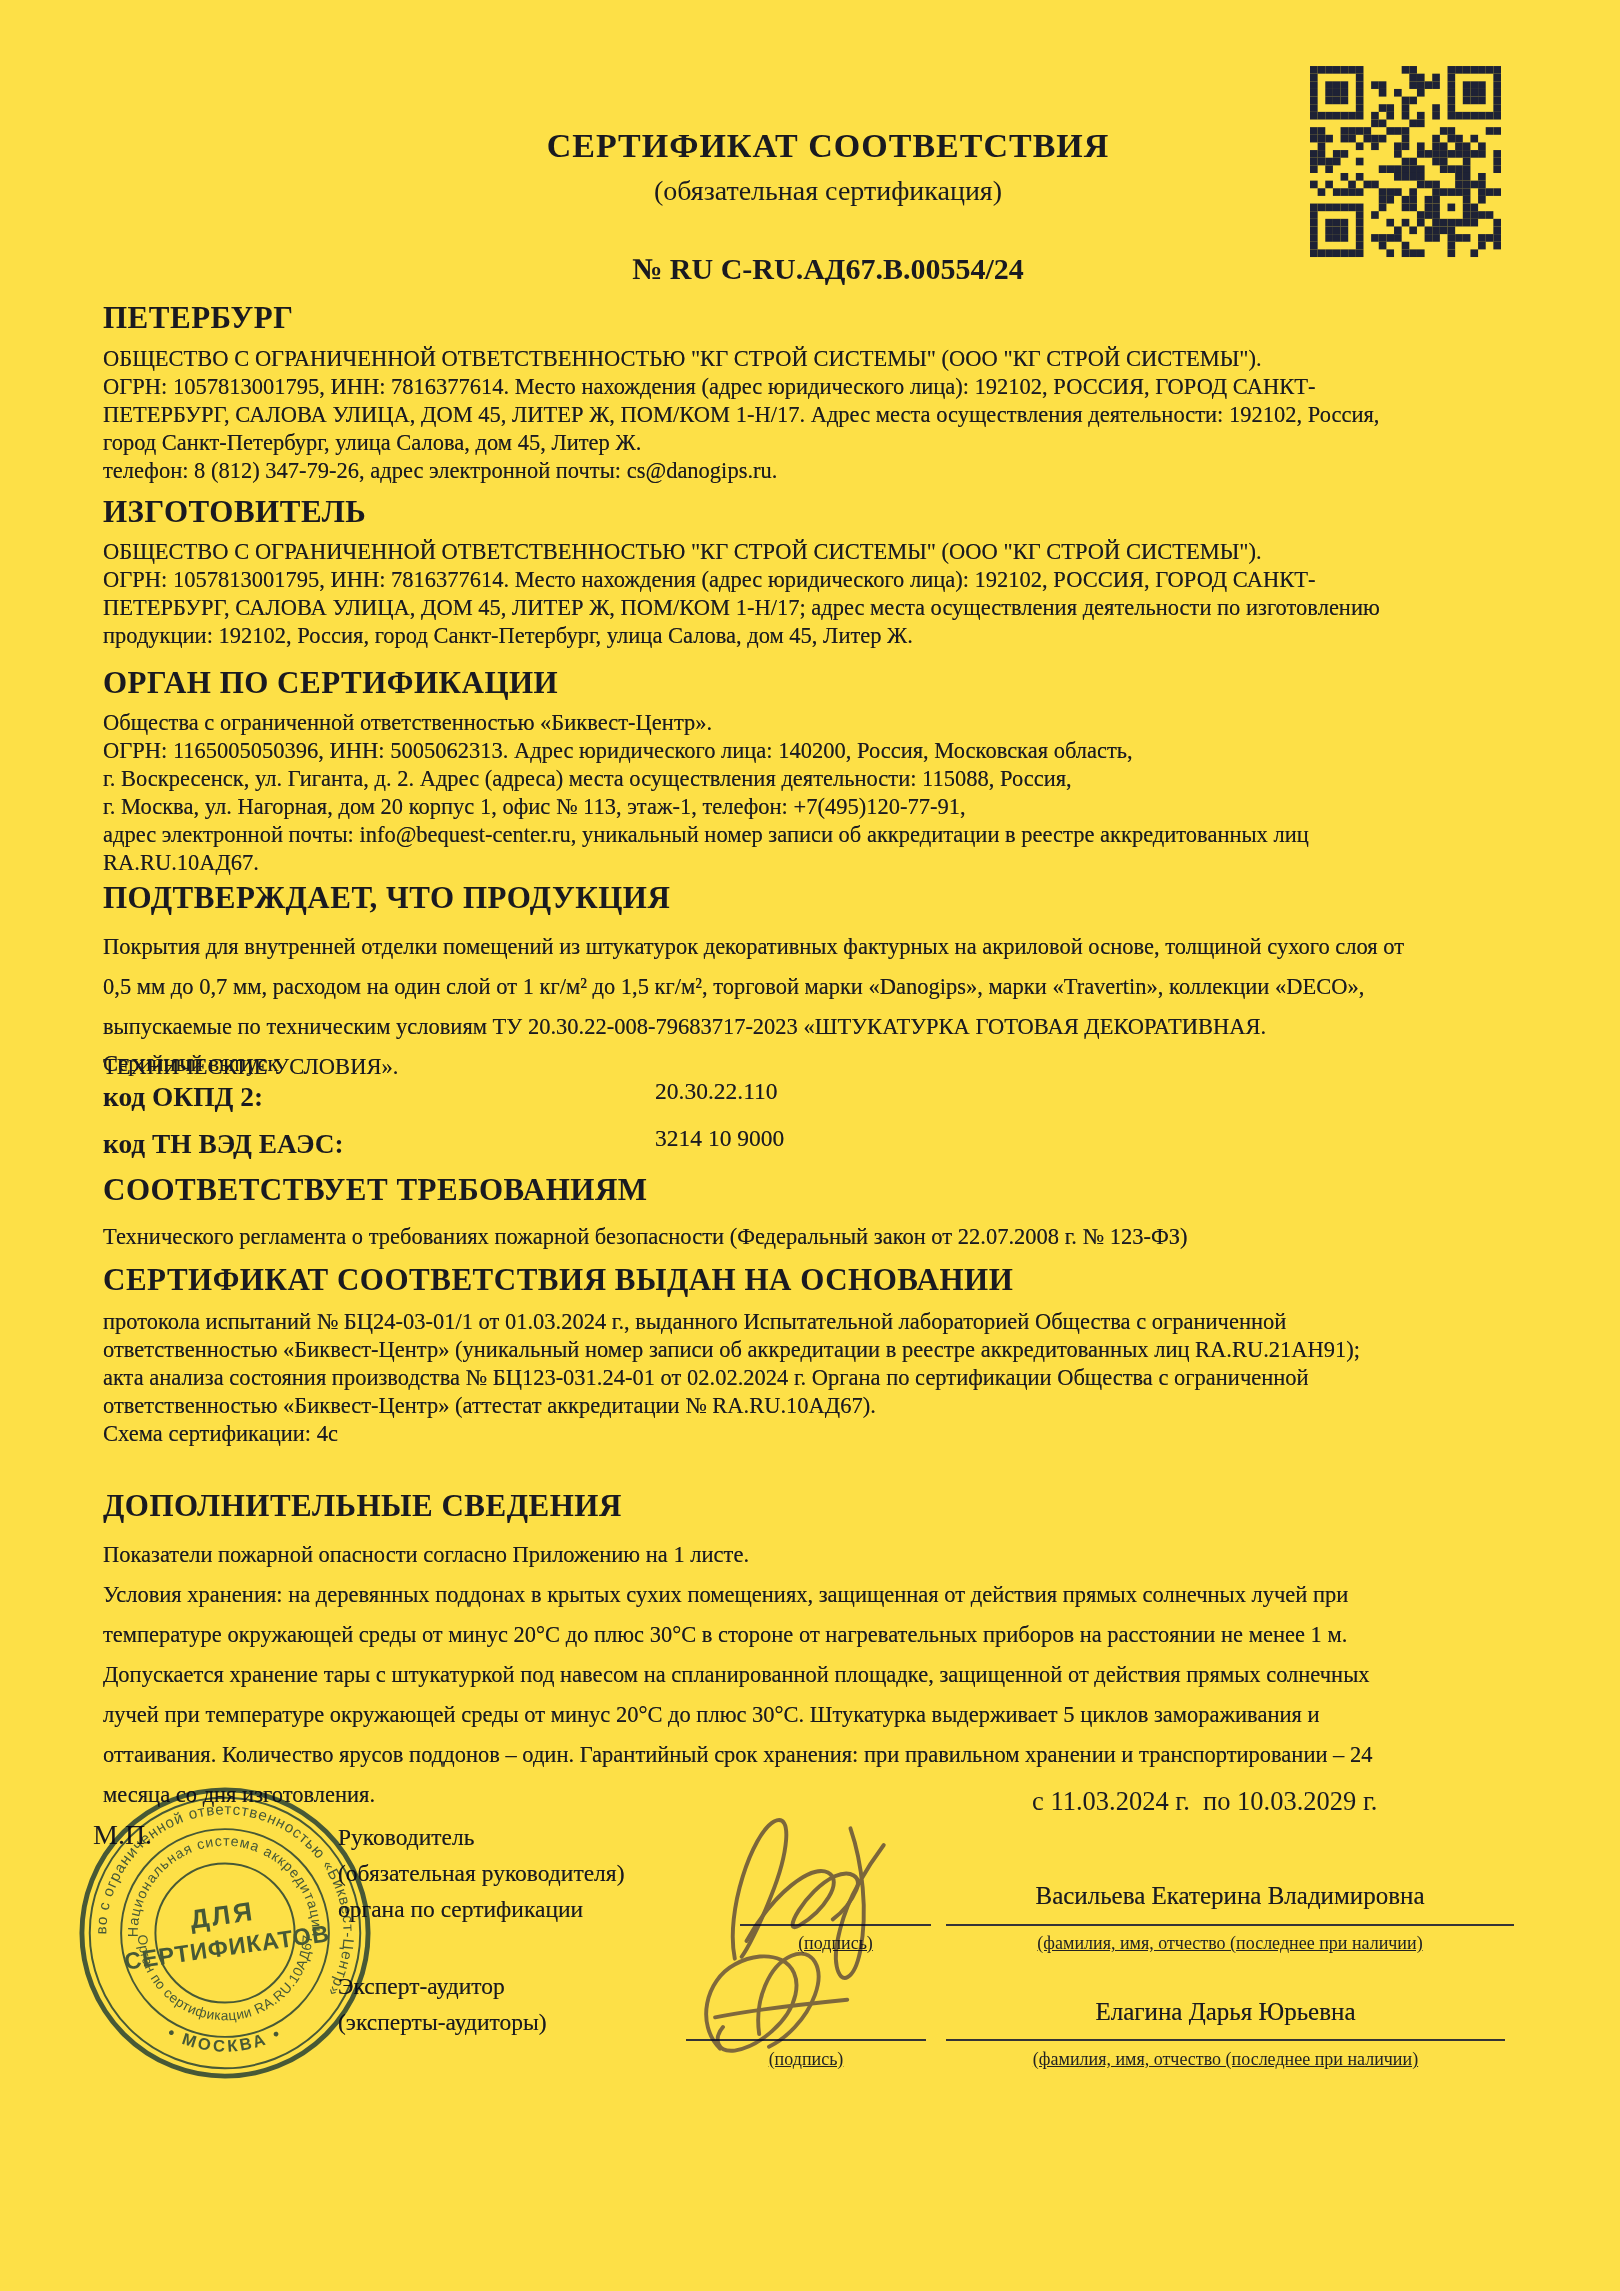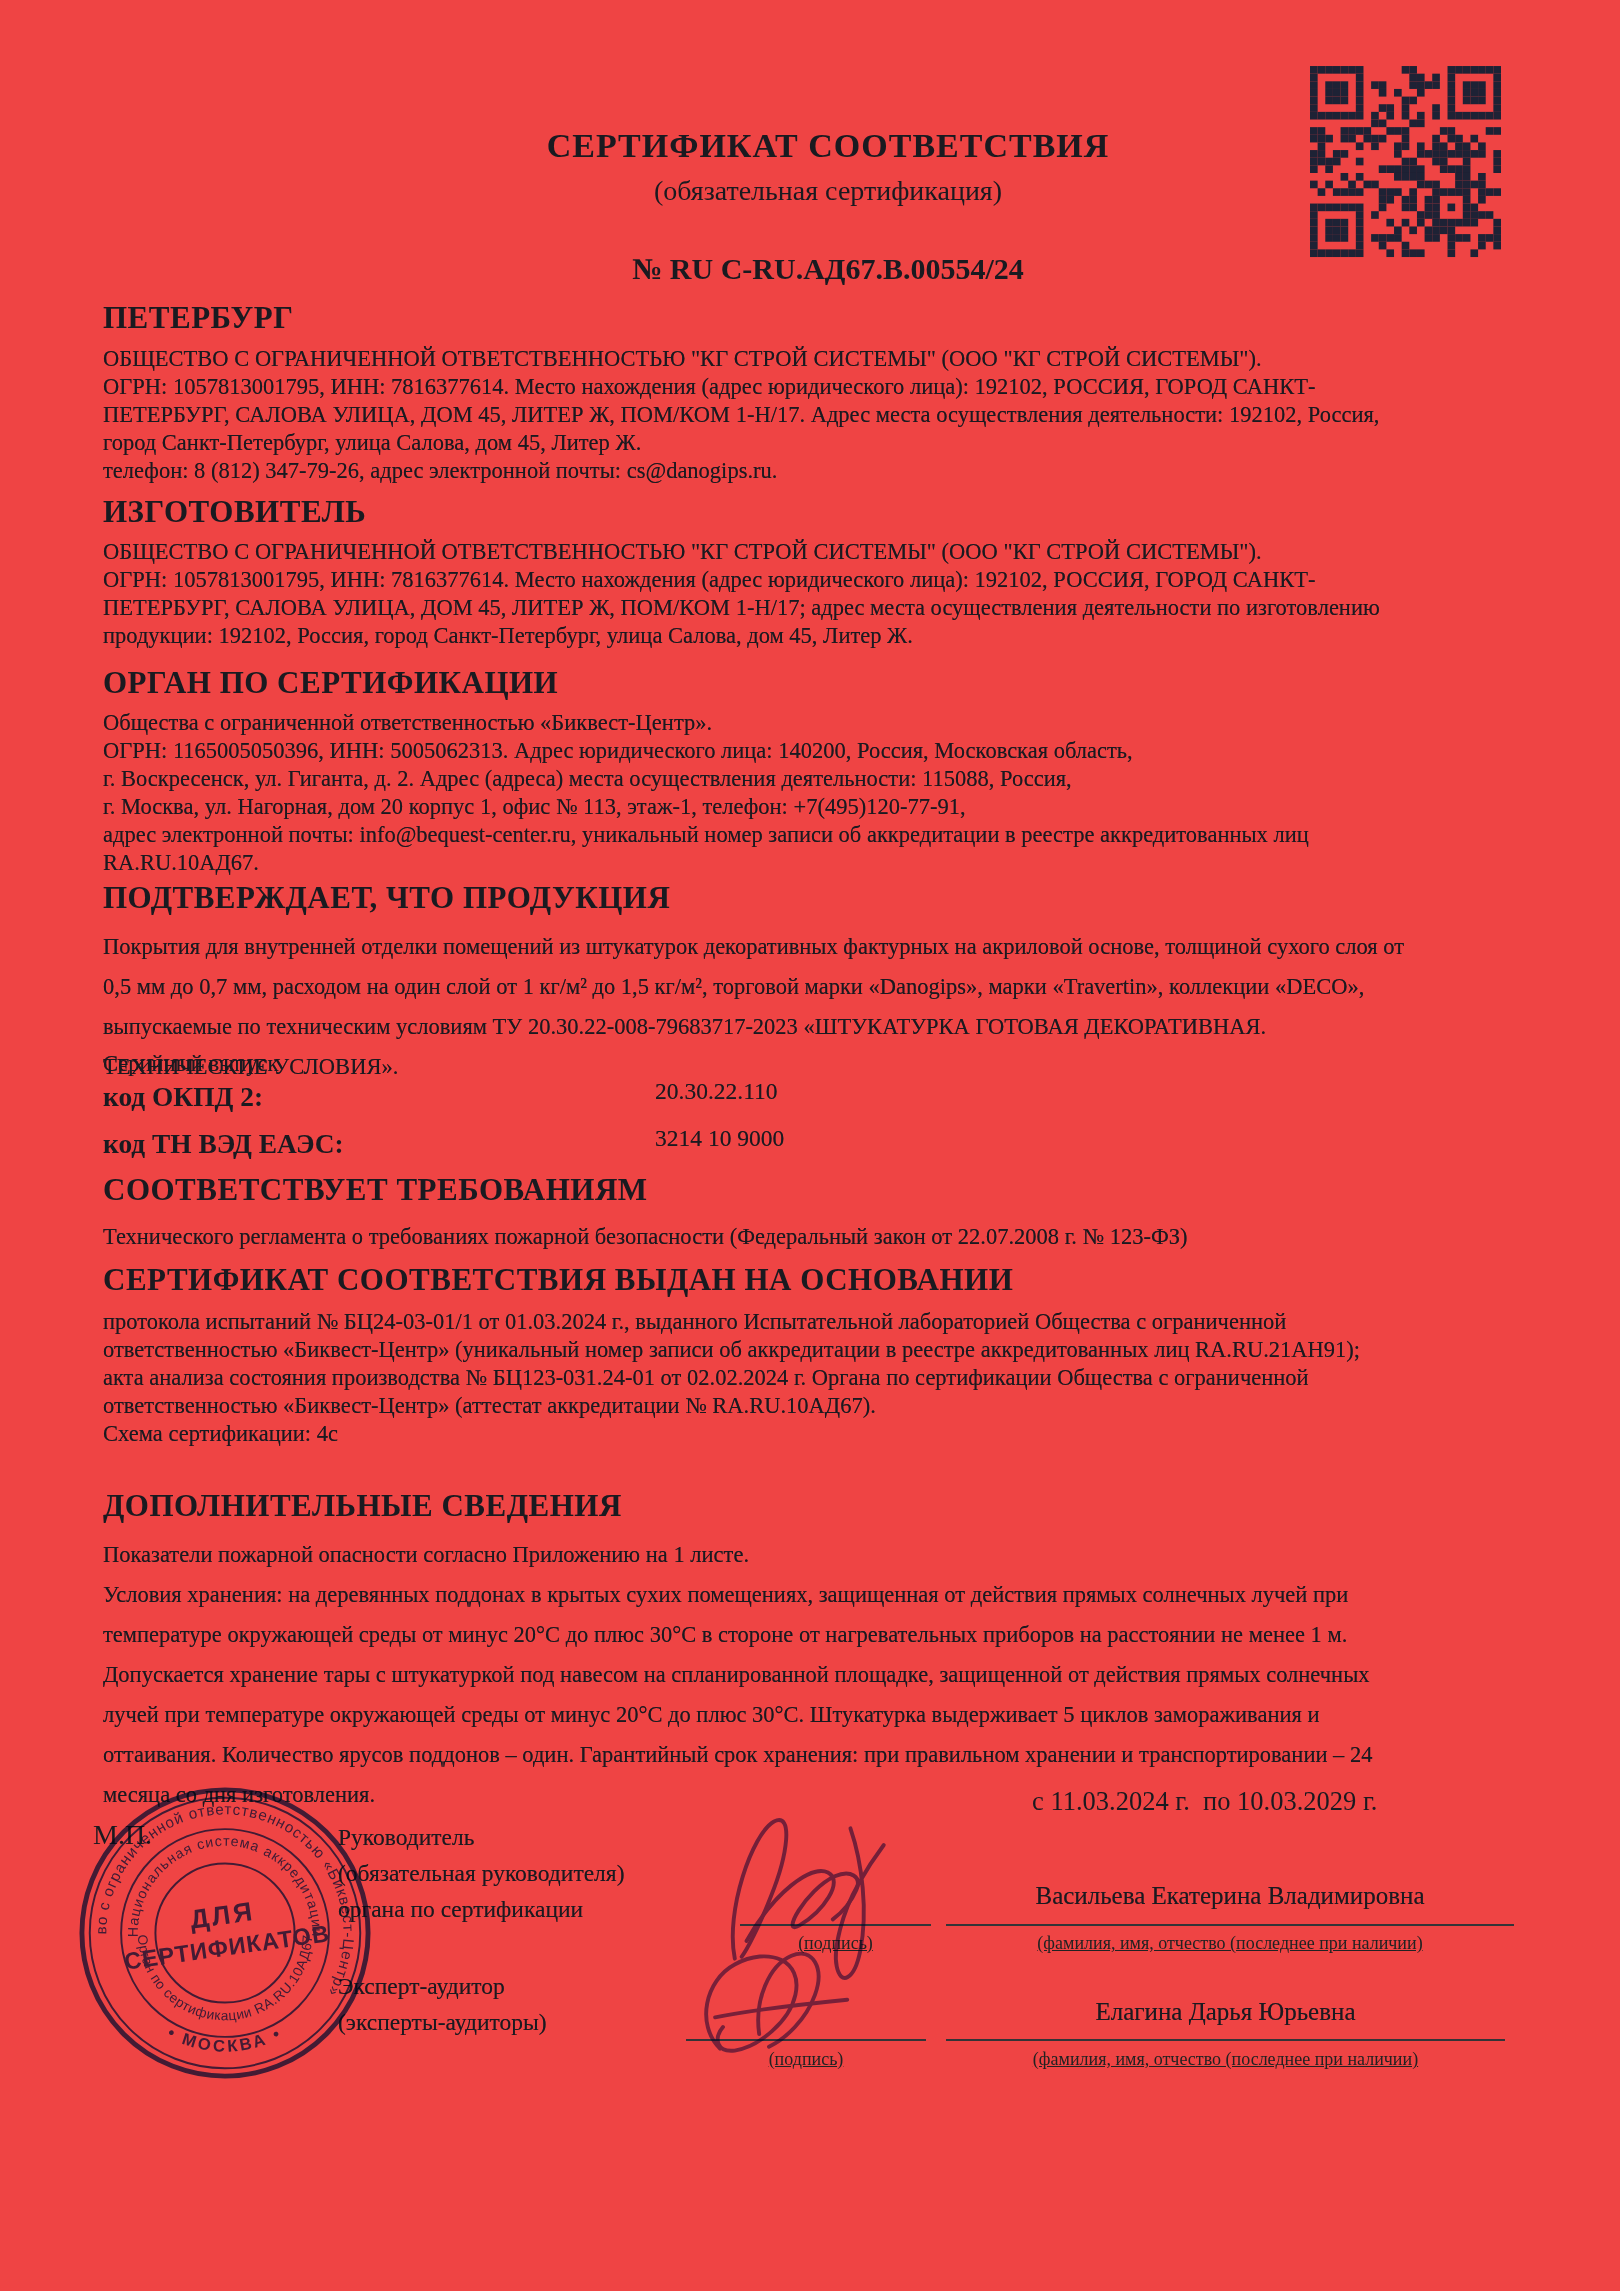--- a/index.html
+++ b/index.html
@@ -1,18 +1,18 @@
 <!DOCTYPE html>
 <html><head>
 <meta charset="utf-8">
 <style>
   html,body{margin:0;padding:0;background:#e8e8e8;}
   .page{
     position:relative;width:1620px;height:2292px;margin:0 auto;
-    background:#ef4444;overflow:hidden;
+    background:#fde047;overflow:hidden;
     font-family:"Liberation Serif","DejaVu Serif",serif;color:#1a1a20;
   }
   .abs{position:absolute;}
   .center{text-align:center;}
   .hdr-title{left:235px;top:127px;width:1186px;font-size:34px;font-weight:bold;letter-spacing:1px;}
   .hdr-sub{left:235px;top:175px;width:1186px;font-size:28px;}
   .hdr-num{left:235px;top:252px;width:1186px;font-size:30px;font-weight:bold;}
   .h{left:103px;font-size:31px;font-weight:bold;letter-spacing:0.5px;}
   .lines{left:103px;width:1431px;font-size:22.5px;white-space:pre-line;text-shadow:0 0 0.5px rgba(20,20,30,.55);}
   .lh29{line-height:28px;}

